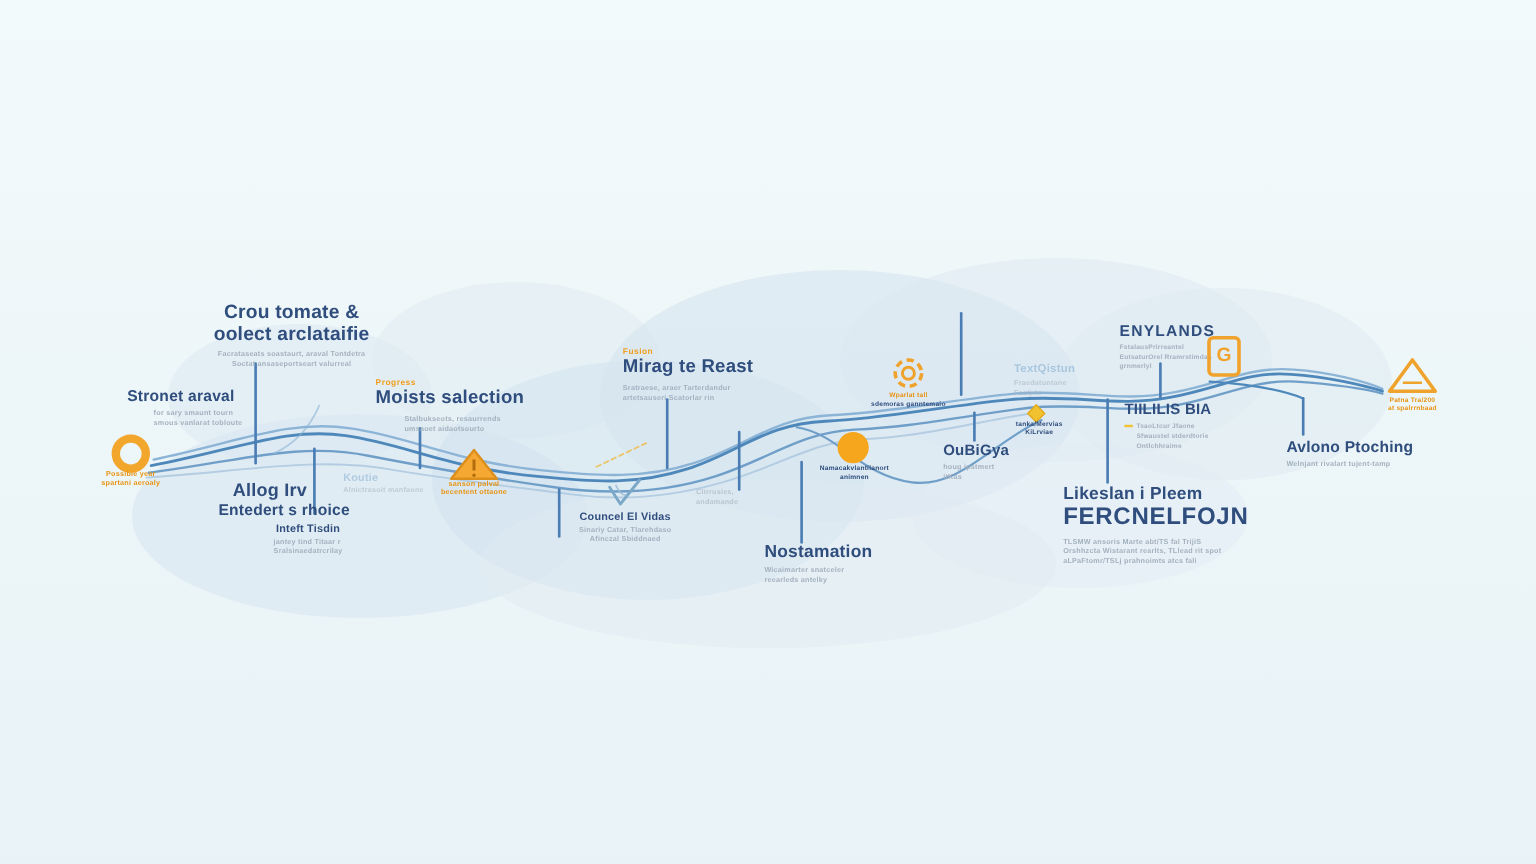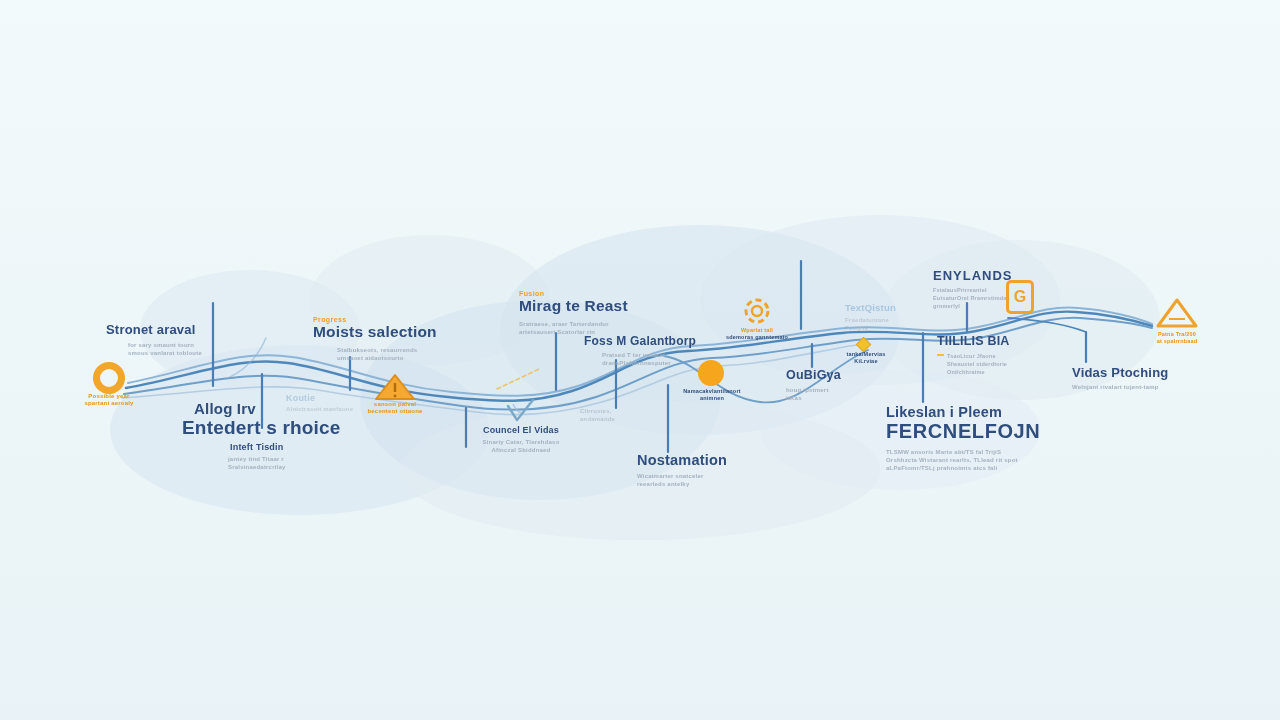--- a/index.html
+++ b/index.html
@@ -72,31 +72,37 @@
     <div class="cap-o nowrap">Possible year</div>
     <div class="cap-o nowrap">spartani aeroaly</div>
   </div>
 
   <div class="abs" style="left:106px;top:322px">
     <div class="h nowrap" style="font-size:13px">Stronet araval</div>
     <div class="sub nowrap" style="margin:4px 0 0 22px">for sary smaunt tourn</div>
     <div class="sub nowrap" style="margin-left:22px">smous vanlarat tobloute</div>
   </div>
 
+  <div class="abs center" style="left:243px;top:252px">
+    <div class="h nowrap" style="font-size:16px">Crou tomate &amp;</div>
+    <div class="h nowrap" style="font-size:16px">oolect arclataifie</div>
+    <div class="sub nowrap" style="margin-top:4px">Facrataseats soastaurt, araval Tontdetra</div>
+    <div class="sub nowrap">Soctat ansaseportseart valurreal</div>
+  </div>
 
   <div class="abs" style="left:313px;top:316px">
     <div class="eyebrow nowrap">Progress</div>
     <div class="h nowrap" style="font-size:15.5px">Moists salection</div>
     <div class="sub nowrap" style="margin:5px 0 0 24px">Stalbukseots, resaurrends</div>
     <div class="sub nowrap" style="margin-left:24px">umsaoet aidaotsourto</div>
   </div>
 
   <div class="abs" style="left:182px;top:400px">
     <div class="h nowrap" style="font-size:15px;margin-left:12px">Allog Irv</div>
-    <div class="h nowrap" style="font-size:19px">Entedert s rhoice</div>
+    <div class="h nowrap" style="font-size:13px">Entedert s rhoice</div>
     <div class="h nowrap" style="font-size:9px;margin:3px 0 0 48px">Inteft Tisdin</div>
     <div class="sub nowrap" style="margin:3px 0 0 46px">jantey tind Titaar r</div>
     <div class="sub nowrap" style="margin-left:46px">Sralsinaedatrcrilay</div>
   </div>
 
   <svg class="abs" style="left:374px;top:373px" width="42" height="28" viewBox="0 0 42 28">
     <path d="M21,2 L40,26 L2,26 Z" fill="#f5a832" stroke="#dd8f1c" stroke-width="2" stroke-linejoin="round"></path>
     <line x1="21" y1="10" x2="21" y2="19" stroke="#b36d0e" stroke-width="2.5"></line>
     <circle cx="21" cy="23" r="1.4" fill="#b36d0e"></circle>
   </svg>
@@ -105,25 +111,20 @@
     <div class="cap-o nowrap">becentent ottaone</div>
   </div>
 
   <div class="abs" style="left:519px;top:290px">
     <div class="eyebrow nowrap">Fusion</div>
     <div class="h nowrap" style="font-size:15.5px">Mirag te Reast</div>
     <div class="sub nowrap" style="margin-top:5px">Sratraese, araer Tarterdandur</div>
     <div class="sub nowrap">artetsauseri Scatorlar rin</div>
   </div>
 
-  <div class="abs" style="left:584px;top:334px">
-    <div class="h nowrap" style="font-size:12px">Foss M Galantborp</div>
-    <div class="sub nowrap" style="margin:3px 0 0 18px">Praised T ter vasarst</div>
-    <div class="sub nowrap" style="margin-left:18px">dransPlafurrnnasputer</div>
-  </div>
 
 
   <svg class="abs" style="left:503px;top:396px" width="34" height="28" viewBox="0 0 34 28">
     <path d="M5,10 L14,24 L30,4" fill="none" stroke="#7ca8c8" stroke-width="2.4" stroke-linecap="round" stroke-linejoin="round"></path>
     <path d="M10,8 C13,14 16,18 19,16" fill="none" stroke="#9dbdd6" stroke-width="1.5" opacity="0.8"></path>
   </svg>
   <div class="abs center" style="left:521px;top:425px">
     <div class="h nowrap" style="font-size:9px">Councel El Vidas</div>
     <div class="sub nowrap" style="margin-top:3px">Sinariy Catar, Tlarehdaso</div>
     <div class="sub nowrap">Afinczal Sbiddnaed</div>
@@ -202,21 +203,21 @@
     <div class="sub nowrap" style="margin-top:5px">TLSMW ansoris Marte abt/TS fal TrijiS</div>
     <div class="sub nowrap">Orshhzcta Wistarant rearlts, TLlead rit spot</div>
     <div class="sub nowrap">aLPaFtomr/TSLj prahnoimts atcs fali</div>
   </div>
 
   <div class="abs gbox-icon" style="left:1006px;top:280px">
     <span>G</span>
   </div>
 
   <div class="abs" style="left:1072px;top:365px">
-    <div class="h nowrap" style="font-size:13px">Vidas Ptoching</div>
+    <div class="h nowrap" style="font-size:13px">Avlono Ptoching</div>
     <div class="sub nowrap" style="margin-top:3px">Welnjant rivalart tujent-tamp</div>
   </div>
 
   <svg class="abs" style="left:1155px;top:297px" width="44" height="32" viewBox="0 0 44 32">
     <path d="M22,3 L41,29 L3,29 Z" fill="none" stroke="#f0a32c" stroke-width="3" stroke-linejoin="round"></path>
     <line x1="14" y1="22" x2="30" y2="22" stroke="#f0a32c" stroke-width="2"></line>
   </svg>
   <div class="abs center" style="left:1177px;top:331px">
     <div class="cap-o nowrap" style="font-size:5.5px">Patna Tra/200</div>
     <div class="cap-o nowrap" style="font-size:5.5px">at spalrrnbaad</div>

